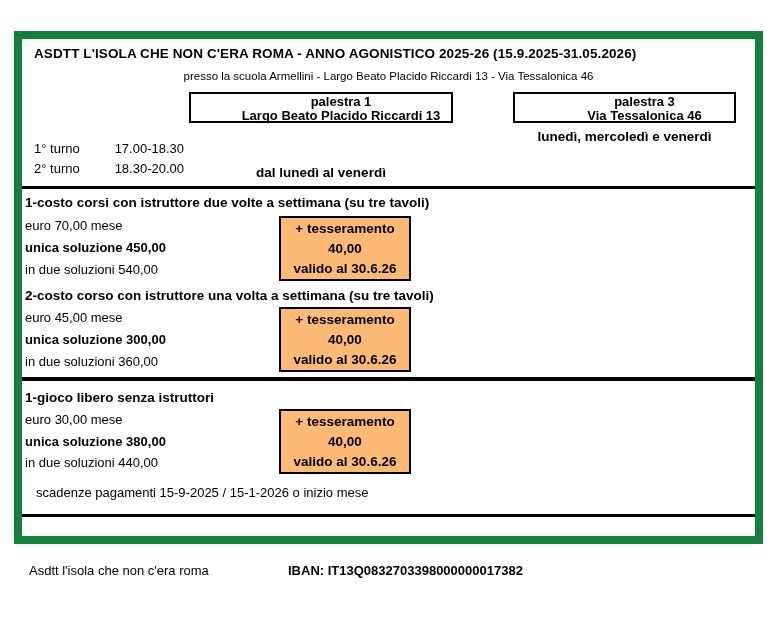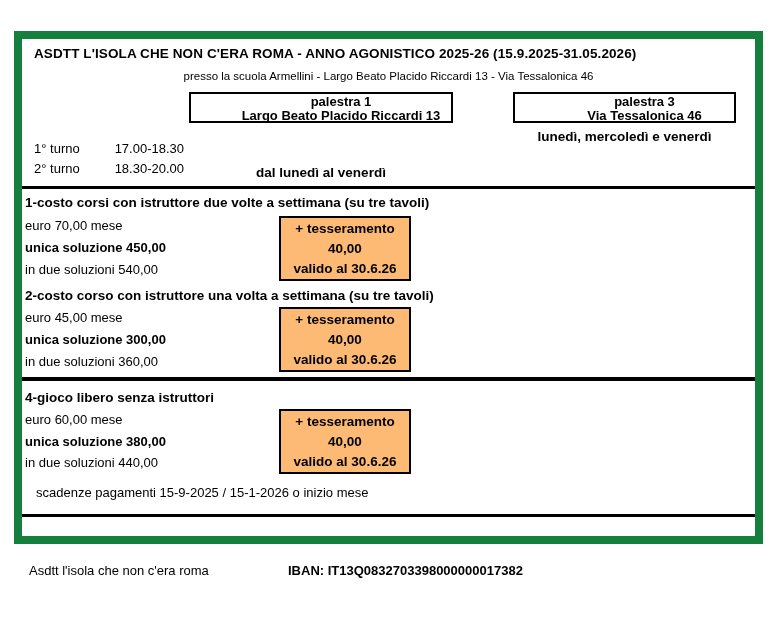--- a/index.html
+++ b/index.html
@@ -162,22 +162,22 @@
     <div class="abs price-line s2-l2">unica soluzione 300,00</div>
     <div class="abs price-line s2-l3">in due soluzioni 360,00</div>
     <div class="abs membership-card card-2">
       <div>+ tesseramento</div>
       <div>40,00</div>
       <div>valido al 30.6.26</div>
     </div>
 
     <div class="abs divider divider-2"></div>
 
-    <div class="abs section-title s3-title">4-gioco libero senza istruttori</div>
-    <div class="abs price-line s3-l1">euro 60,00 mese</div>
+    <div class="abs section-title s3-title">1-gioco libero senza istruttori</div>
+    <div class="abs price-line s3-l1">euro 30,00 mese</div>
     <div class="abs price-line s3-l2">unica soluzione 380,00</div>
     <div class="abs price-line s3-l3">in due soluzioni 440,00</div>
     <div class="abs membership-card card-3">
       <div>+ tesseramento</div>
       <div>40,00</div>
       <div>valido al 30.6.26</div>
     </div>
 
     <div class="abs payment-note">scadenze pagamenti 15-9-2025 / 15-1-2026 o inizio mese</div>
 

